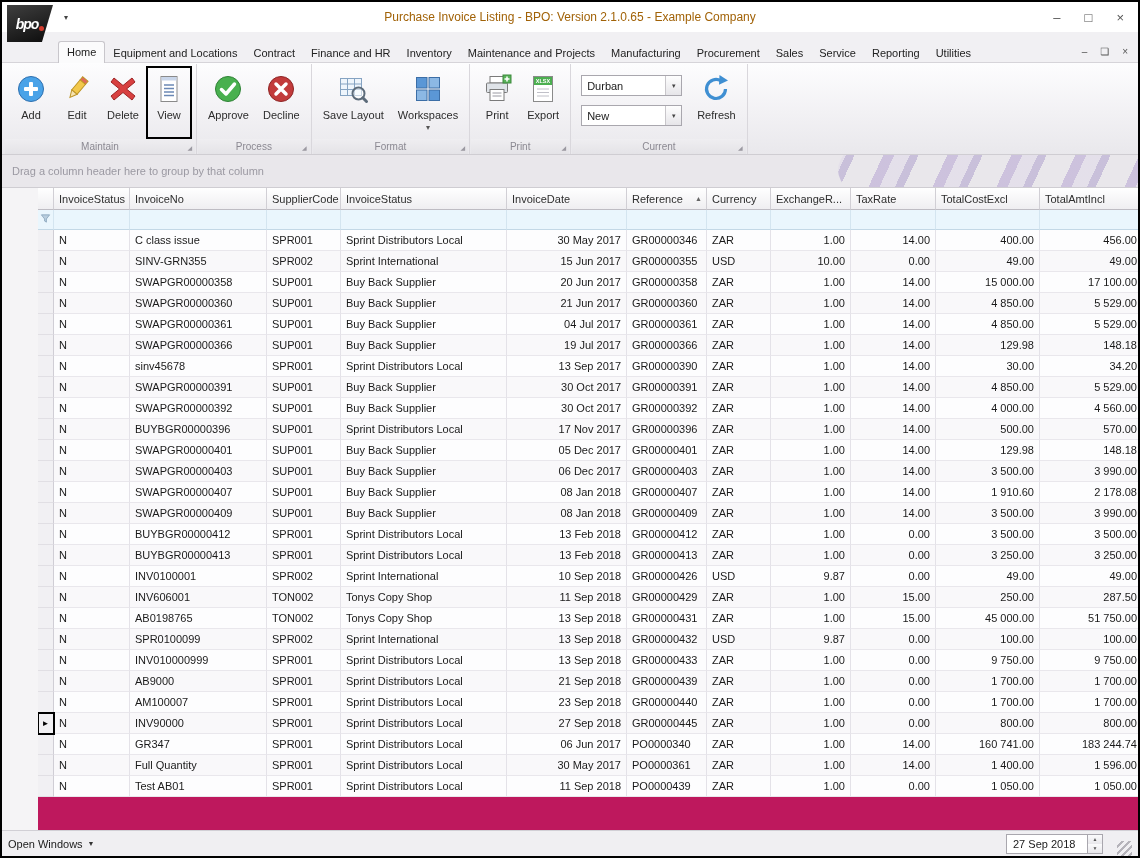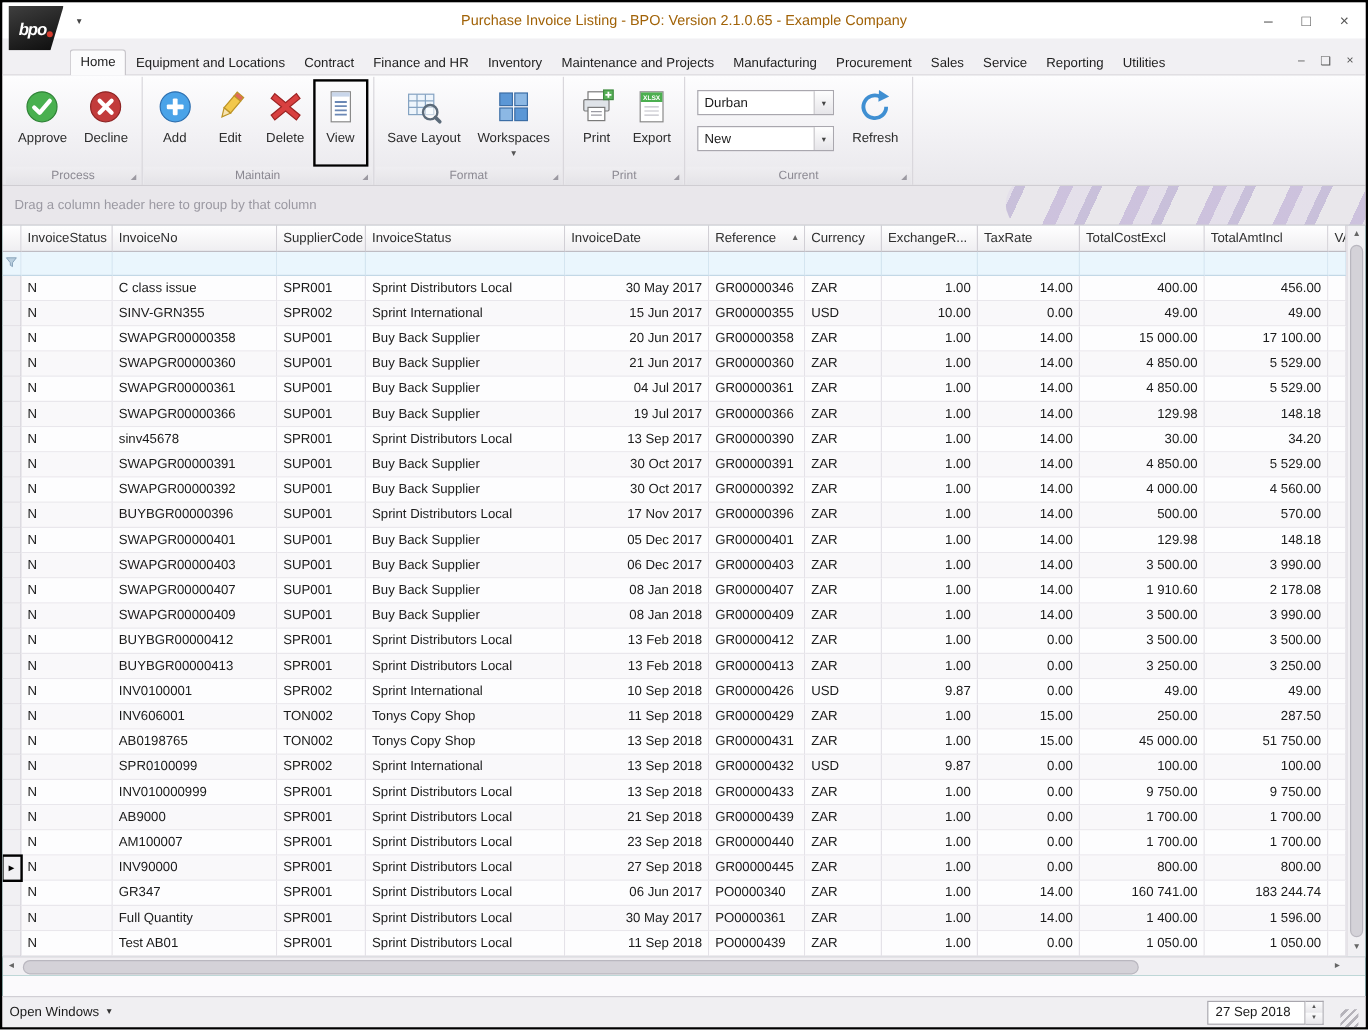--- a/index.html
+++ b/index.html
@@ -38,34 +38,34 @@
   .rg-buttons { flex: 1; display: flex; align-items: stretch; padding: 2px 3px 0 3px; }
   .ribbon-btn { min-width: 46px; display: flex; flex-direction: column; align-items: center;
                 padding: 5px 5px 2px 5px; gap: 4px; font-size: 11px; color: #2c2c2c; cursor: default; border: 2px solid transparent; }
   .ribbon-btn .rb-icon { width: 32px; height: 32px; flex: none; }
   .ribbon-btn.highlighted { border: 2px solid #000; }
   .rb-caret { font-size: 8px; color: #555; margin-top: -2px; }
   .rg-footer { height: 15px; position: relative; display: flex; align-items: center; justify-content: center;
                color: #8b8992; font-size: 10px; background: linear-gradient(#efeef1,#e4e3e7); }
   .launcher { position: absolute; right: 3px; bottom: 3px; font-size: 6px; color: #9b99a1; }
   .combo-stack { display: flex; flex-direction: column; gap: 9px; margin: 9px 8px 0 6px; }
-  .combo { width: 114px; height: 21px; background: #fff; border: 1px solid #a9a7ae; display: flex; align-items: center; }
+  .combo { width: 101px; height: 21px; background: #fff; border: 1px solid #a9a7ae; display: flex; align-items: center; }
   .combo .ctxt { flex: 1; padding: 0 5px; font-size: 11px; overflow: hidden; white-space: nowrap; }
   .combo .dd { width: 16px; height: 100%; border-left: 1px solid #c8c6ca; font-size: 7px; color: #444;
                background: linear-gradient(#fefefe,#e6e5e9); display: flex; align-items: center; justify-content: center; }
 
   
   .groupby { height: 33px; flex: none; background: #e9e7eb; border-bottom: 1px solid #cfcdd2;
              display: flex; align-items: center; padding-left: 10px; color: #9b99a2; position: relative; overflow: hidden; }
   .swirl { position: absolute; right: 0; top: -40px; width: 300px; height: 110px; border-radius: 50% 0 0 50%;
            background: repeating-linear-gradient(115deg, rgba(139,108,189,0.30) 0 10px, rgba(205,190,230,0.18) 10px 24px,
                        rgba(108,80,170,0.26) 24px 32px, rgba(233,231,235,0) 32px 58px); }
 
   
-  .grid-region { flex: 1; display: flex; flex-direction: column; background: #0f766e; overflow: hidden; }
+  .grid-region { flex: 1; display: flex; flex-direction: row; background: #be185d; overflow: hidden; margin-left: 36px; }
   .grid-main { height: 609px; flex: none; display: flex; background: #fff; }
   .grid-table-wrap { flex: 1; overflow: hidden; background: #fbfafc; }
   table.grid { border-collapse: separate; border-spacing: 0; table-layout: fixed; width: 1120px; }
   .hcell { height: 22px; font-weight: normal; font-size: 11px; text-align: left; padding: 0 5px;
            background: linear-gradient(#ffffff,#efeef1); border-right: 1px solid #d1cfd5;
            border-bottom: 1px solid #bebcc3; white-space: nowrap; overflow: hidden; position: relative; color: #2e2e2e; }
   .hcell .sort { position: absolute; right: 4px; top: 7px; font-size: 7px; color: #666; }
   .ind-h { padding: 0; }
   .fcell { height: 20px; background: #eaf6fd; border-right: 1px solid #d4e5f0; border-bottom: 1px solid #c3d8e6; }
   .ind-f { text-align: center; padding: 0; }
@@ -144,47 +144,20 @@
     </div>
   </div>
 
   <div class="ribbon">
 
     <div class="ribbon-group">
       <div class="rg-buttons">
         <div class="ribbon-btn">
           <span class="rb-icon">
             <svg viewBox="0 0 32 32">
-                <circle cx="16" cy="16" r="12.5" fill="#49b04f" stroke="#2f8236"></circle>
-                <path d="M9.5 16.5 L14 21 L22.5 11" fill="none" stroke="#fff" stroke-width="3.5" stroke-linecap="round" stroke-linejoin="round"></path>
-              </svg>
-          </span>
-          <span>Approve</span>
-        </div>
-        <div class="ribbon-btn">
-          <span class="rb-icon">
-            <svg viewBox="0 0 32 32">
-                <circle cx="16" cy="16" r="12.5" fill="#c23b3b" stroke="#8e2424"></circle>
-                <path d="M11 11 L21 21 M21 11 L11 21" stroke="#fff" stroke-width="3.5" stroke-linecap="round"></path>
-              </svg>
-          </span>
-          <span>Decline</span>
-        </div>
-      </div>
-      <div class="rg-footer">
-        <span>Process</span>
-        <span class="launcher">◢</span>
-      </div>
-    </div>
-
-    <div class="ribbon-group">
-      <div class="rg-buttons">
-        <div class="ribbon-btn">
-          <span class="rb-icon">
-            <svg viewBox="0 0 32 32">
                 <circle cx="16" cy="16" r="12.5" fill="#4aa3e8" stroke="#2d6faf"></circle>
                 <rect x="14" y="9" width="4" height="14" rx="1" fill="#fff"></rect>
                 <rect x="9" y="14" width="14" height="4" rx="1" fill="#fff"></rect>
               </svg>
           </span>
           <span>Add</span>
         </div>
         <div class="ribbon-btn">
           <span class="rb-icon">
             <svg viewBox="0 0 32 32">
@@ -214,20 +187,47 @@
                 <line x1="11" y1="15.5" x2="21" y2="15.5" stroke="#6b88b5" stroke-width="1.5"></line>
                 <line x1="11" y1="19" x2="21" y2="19" stroke="#6b88b5" stroke-width="1.5"></line>
                 <line x1="11" y1="22.5" x2="21" y2="22.5" stroke="#6b88b5" stroke-width="1.5"></line>
               </svg>
           </span>
           <span>View</span>
         </div>
       </div>
       <div class="rg-footer">
         <span>Maintain</span>
+        <span class="launcher">◢</span>
+      </div>
+    </div>
+
+    <div class="ribbon-group">
+      <div class="rg-buttons">
+        <div class="ribbon-btn">
+          <span class="rb-icon">
+            <svg viewBox="0 0 32 32">
+                <circle cx="16" cy="16" r="12.5" fill="#49b04f" stroke="#2f8236"></circle>
+                <path d="M9.5 16.5 L14 21 L22.5 11" fill="none" stroke="#fff" stroke-width="3.5" stroke-linecap="round" stroke-linejoin="round"></path>
+              </svg>
+          </span>
+          <span>Approve</span>
+        </div>
+        <div class="ribbon-btn">
+          <span class="rb-icon">
+            <svg viewBox="0 0 32 32">
+                <circle cx="16" cy="16" r="12.5" fill="#c23b3b" stroke="#8e2424"></circle>
+                <path d="M11 11 L21 21 M21 11 L11 21" stroke="#fff" stroke-width="3.5" stroke-linecap="round"></path>
+              </svg>
+          </span>
+          <span>Decline</span>
+        </div>
+      </div>
+      <div class="rg-footer">
+        <span>Process</span>
         <span class="launcher">◢</span>
       </div>
     </div>
 
     <div class="ribbon-group">
       <div class="rg-buttons">
         <div class="ribbon-btn">
           <span class="rb-icon">
             <svg viewBox="0 0 32 32">
                 <rect x="3.5" y="5.5" width="21" height="17" fill="#eef5fc" stroke="#85a3c2"></rect>

